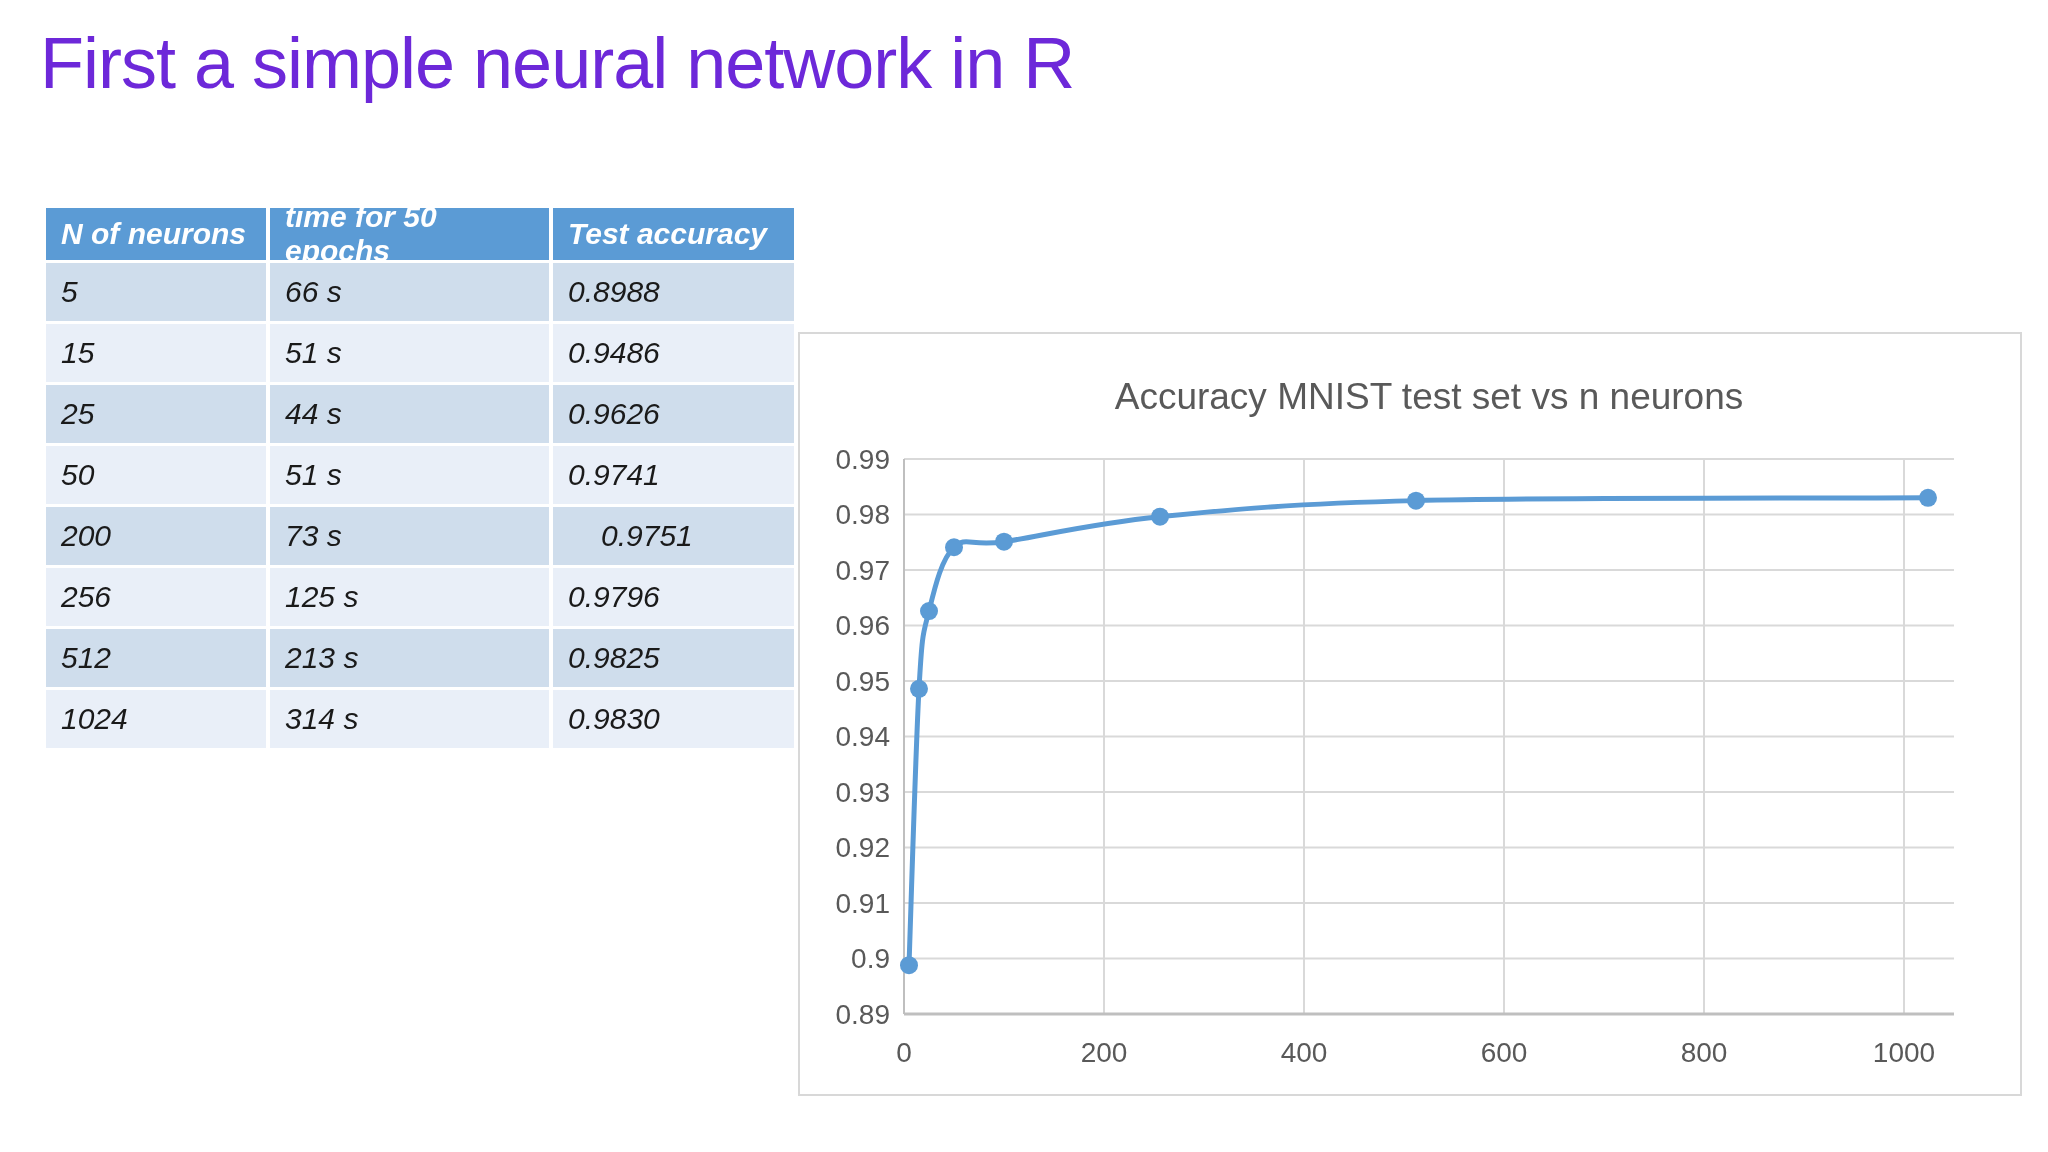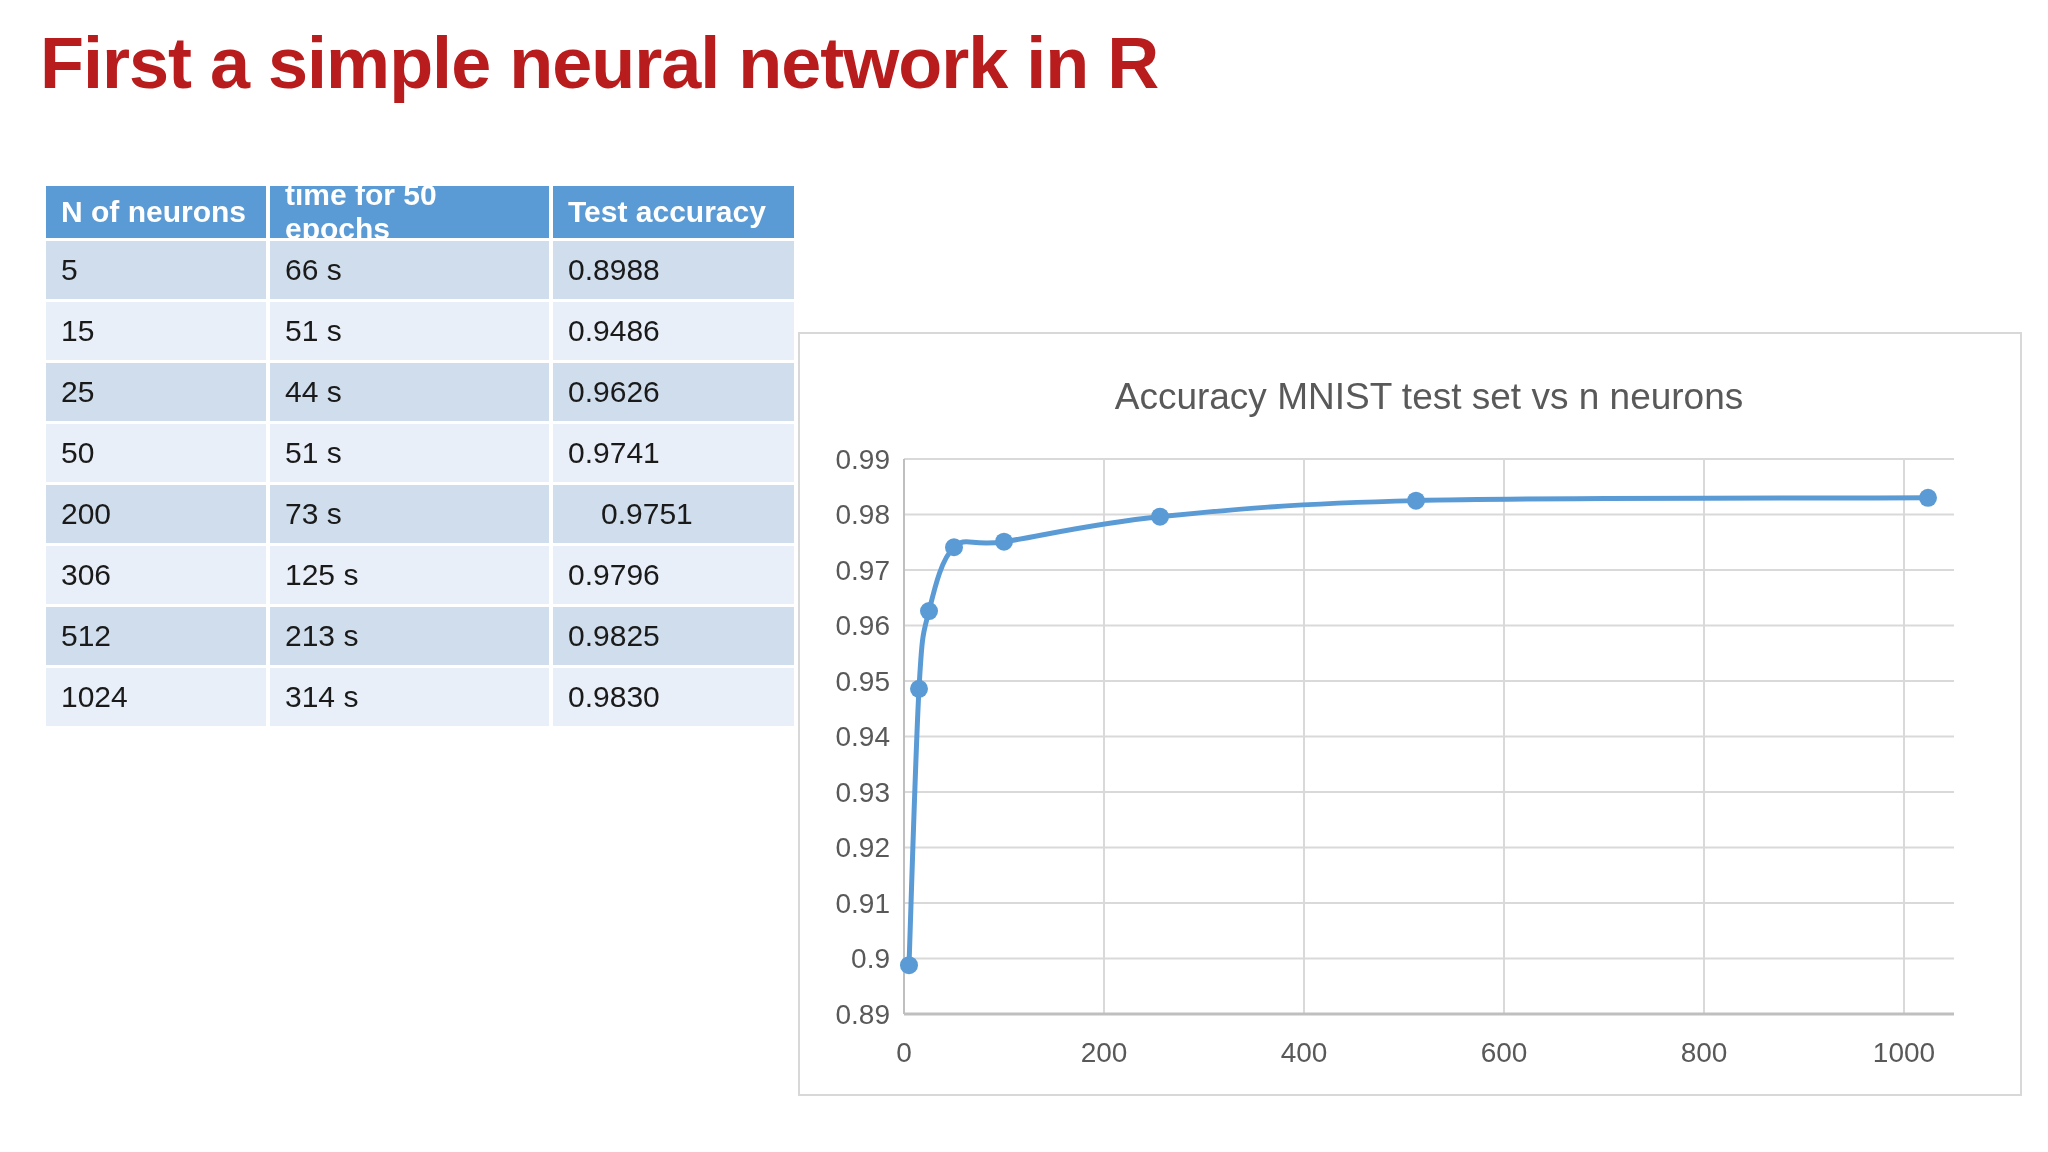--- a/index.html
+++ b/index.html
@@ -4,24 +4,24 @@
 <style>
   html,body{margin:0;padding:0;}
   body{
     width:2048px;height:1152px;position:relative;overflow:hidden;
     background:#ffffff;
     font-family:"Liberation Sans", sans-serif;
   }
   .slide{position:absolute;inset:0;}
   .title{
     position:absolute;left:40px;top:22px;margin:0;
-    font-size:72px;font-weight:700;color:#b91c1c;letter-spacing:-1px;
+    font-size:72px;font-weight:400;color:#6d28d9;letter-spacing:-1px;
   }
   
-  .table{position:absolute;left:46px;top:186px;z-index:1;}
+  .table{position:absolute;left:46px;top:208px;z-index:1;font-style:italic;}
   .trow{display:flex;margin-bottom:3px;}
   .tcell{
     box-sizing:border-box;padding:0 0 0 15px;margin-right:4px;
     display:flex;align-items:center;
     font-size:30px;color:#1a1a1a;
   }
   .tcell:last-child{margin-right:0;}
   .c0{width:220px;} .c1{width:279px;} .c2{width:241px;}
   .thead .tcell{height:52px;font-weight:700;}
   .trow.data .tcell{height:58px;}
@@ -67,21 +67,21 @@
           <div class="tcell c0" style="background: rgb(233, 239, 248);">50</div>
           <div class="tcell c1" style="background: rgb(233, 239, 248);">51 s</div>
           <div class="tcell c2" style="background: rgb(233, 239, 248);">0.9741</div>
         </div>
         <div class="trow data">
           <div class="tcell c0" style="background: rgb(207, 221, 236);">200</div>
           <div class="tcell c1" style="background: rgb(207, 221, 236);">73 s</div>
           <div class="tcell c2" style="background: rgb(207, 221, 236); padding-left: 48px;">0.9751</div>
         </div>
         <div class="trow data">
-          <div class="tcell c0" style="background: rgb(233, 239, 248);">306</div>
+          <div class="tcell c0" style="background: rgb(233, 239, 248);">256</div>
           <div class="tcell c1" style="background: rgb(233, 239, 248);">125 s</div>
           <div class="tcell c2" style="background: rgb(233, 239, 248);">0.9796</div>
         </div>
         <div class="trow data">
           <div class="tcell c0" style="background: rgb(207, 221, 236);">512</div>
           <div class="tcell c1" style="background: rgb(207, 221, 236);">213 s</div>
           <div class="tcell c2" style="background: rgb(207, 221, 236);">0.9825</div>
         </div>
         <div class="trow data">
           <div class="tcell c0" style="background: rgb(233, 239, 248);">1024</div>

